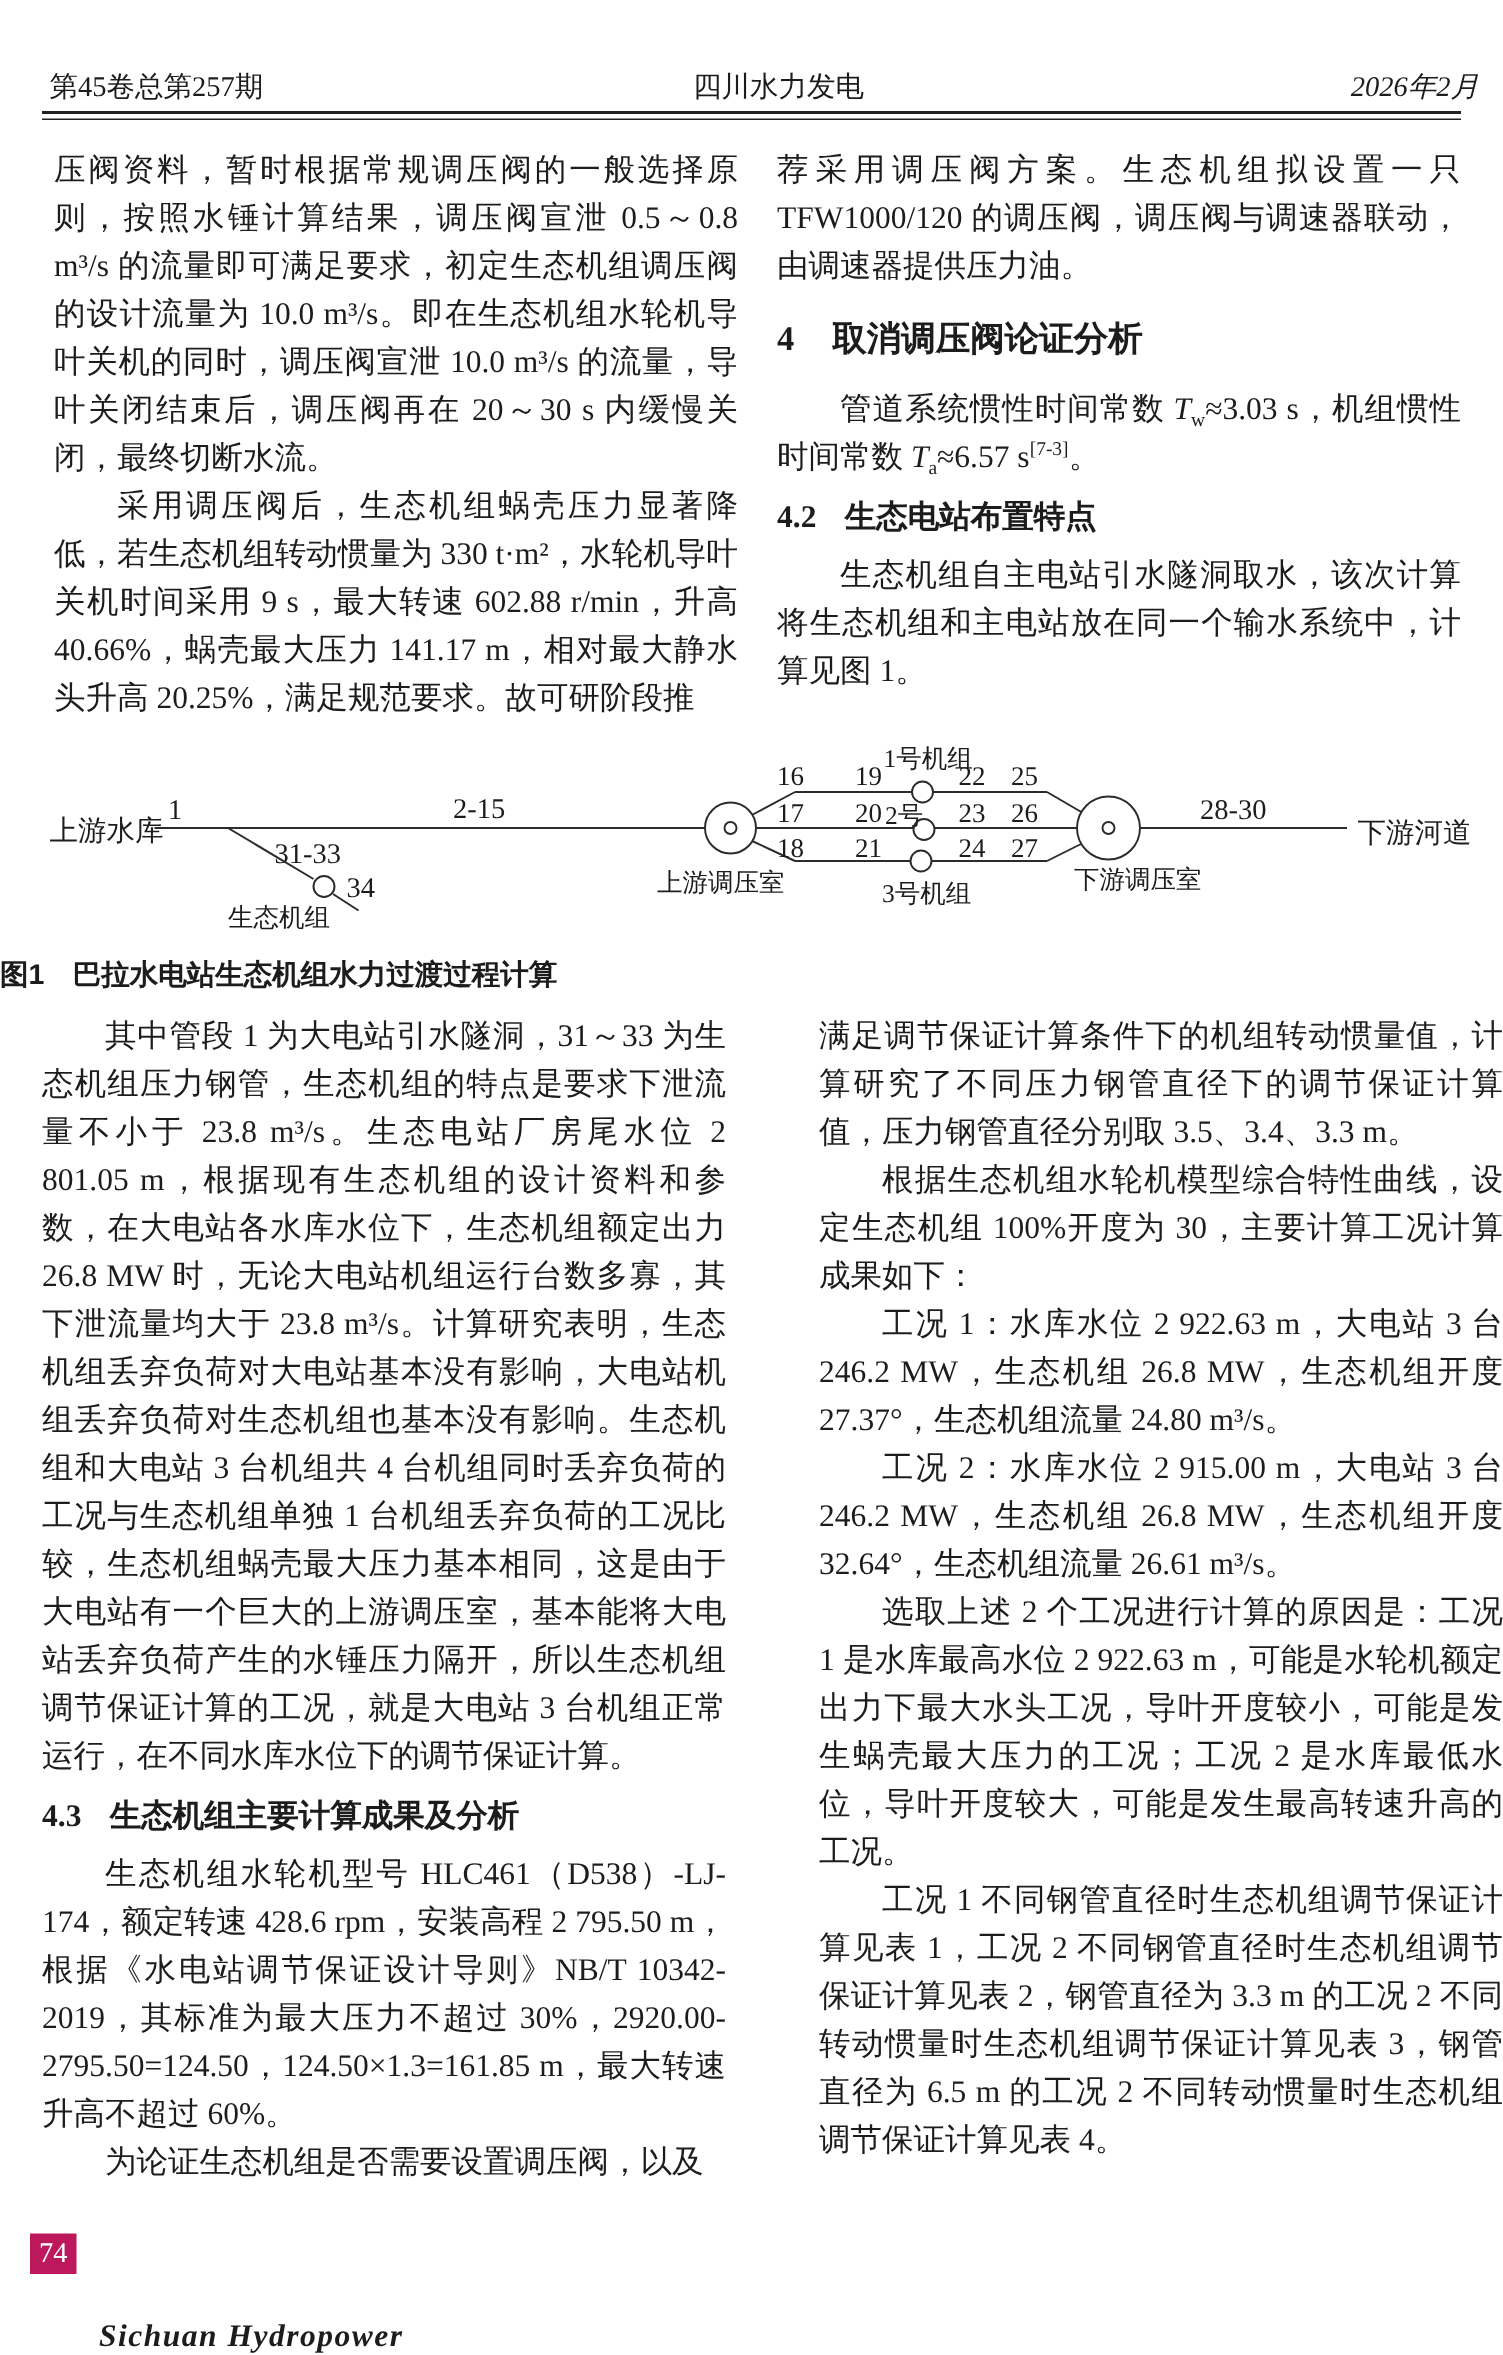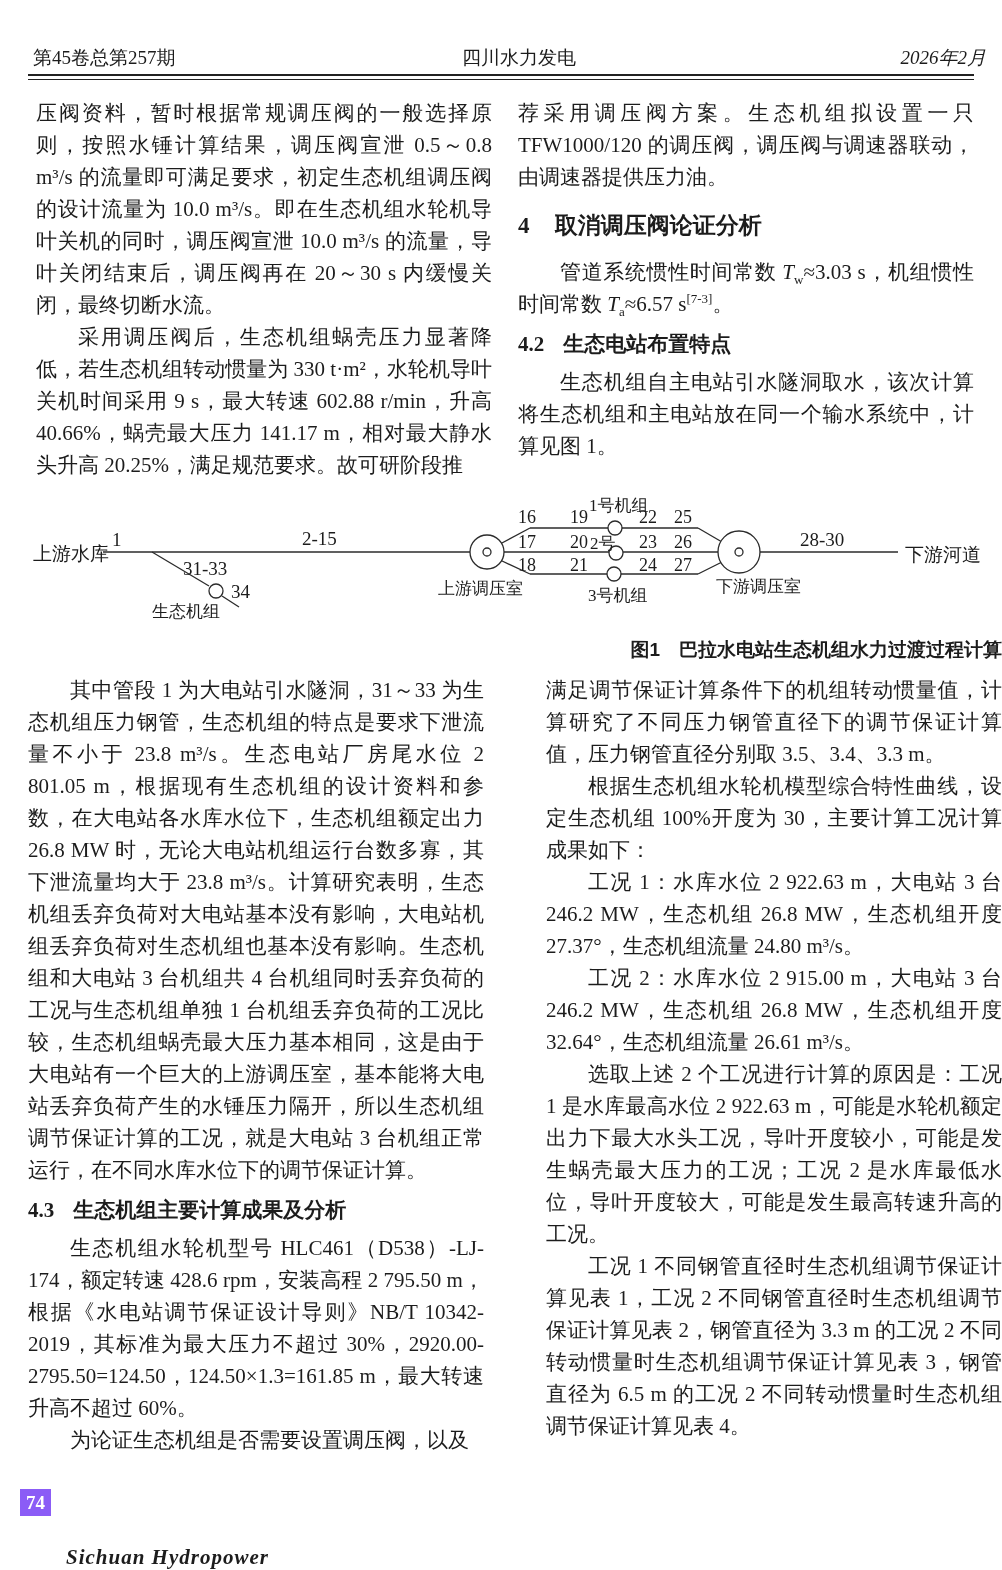--- a/index.html
+++ b/index.html
@@ -28,33 +28,33 @@
   .h-major { font-family:"Liberation Sans", sans-serif; font-weight:bold;
              font-size:23px; line-height:30px; margin:17px 0 15px; }
   .h-major .hnum { margin-right:1.1em; font-family:"Liberation Serif", serif; }
   .h-sub { font-family:"Liberation Sans", sans-serif; font-weight:bold;
            font-size:21px; line-height:30px; margin:9px 0 7px; }
   .h-sub .hnum { margin-right:0.9em; font-family:"Liberation Serif", serif; font-weight:bold; }
   .var { font-style:italic; }
   sub, sup { font-size:13px; line-height:0; }
   
   .fig-svg { position:absolute; left:24px; top:493px; }
-  .fig-caption { position:absolute; left:0; right:0; top:637px; text-align:right;
+  .fig-caption { position:absolute; left:0; right:0; top:637px; text-align:left;
                  font-family:"Liberation Sans", sans-serif; font-weight:bold; font-size:19px; }
   .fig-caption .fig-label { margin-right:1em; }
   svg text { fill:#1c1c1c; font-family:"Liberation Serif", serif; }
   svg .seg-num  { font-size:18px; }
   svg .big-num  { font-size:19px; }
   svg .cjk-sm   { font-size:17px; }
   svg .cjk-lg   { font-size:19px; }
   svg line   { stroke:#2b2b2b; stroke-width:1.3; }
   svg circle { stroke:#2b2b2b; stroke-width:1.3; fill:#ffffff; }
   
   .page-num { position:absolute; left:20px; top:1489px; width:31px; height:27px;
-              background:#8b5cf6; color:#fff; font-weight:bold; font-size:19px;
+              background:#be185d; color:#fff; font-weight:normal; font-size:19px;
               text-align:center; line-height:27px; }
   .journal-en { position:absolute; left:66px; top:1545px; font-style:italic;
                 font-weight:bold; font-size:21px; letter-spacing:1px; }
 </style>
 </head>
 <body>
 
 <div class="page">
 
   <div class="hdr-issue">第45卷总第257期</div>

